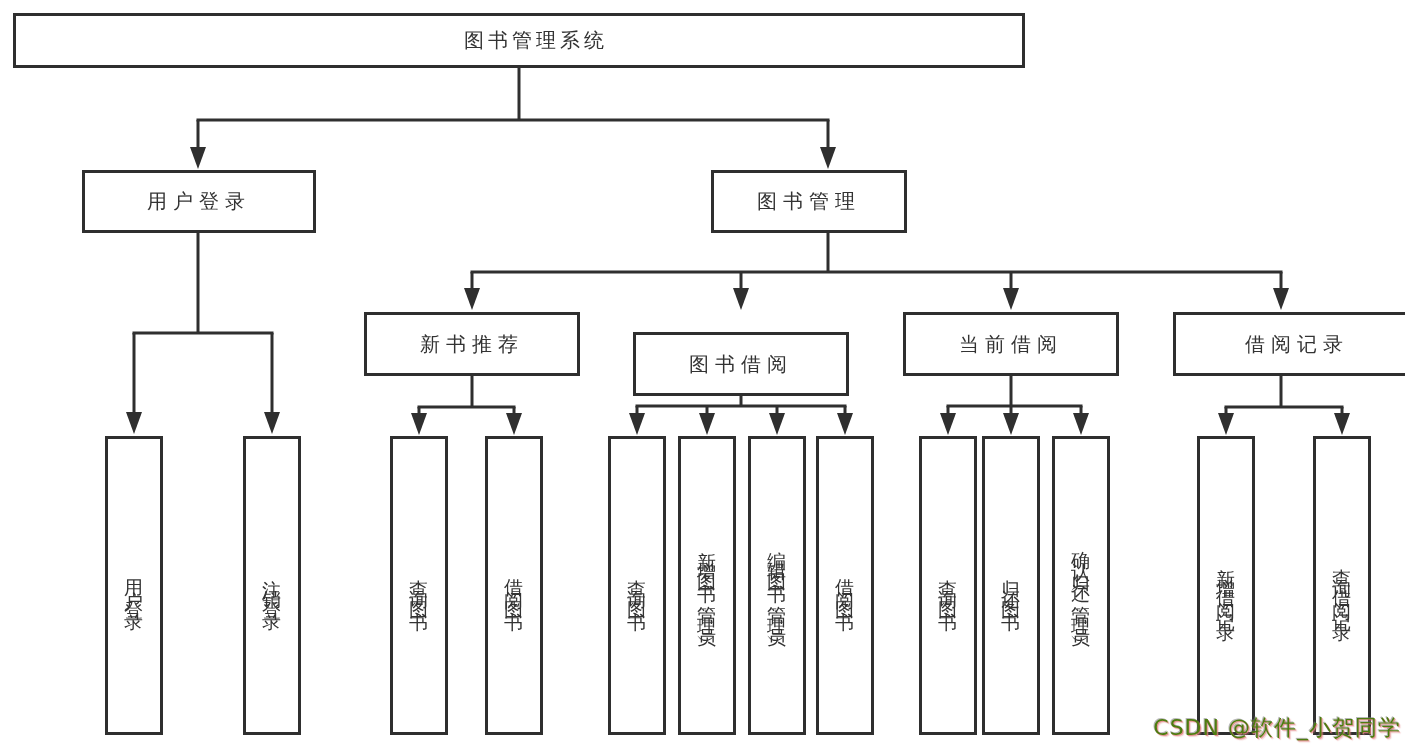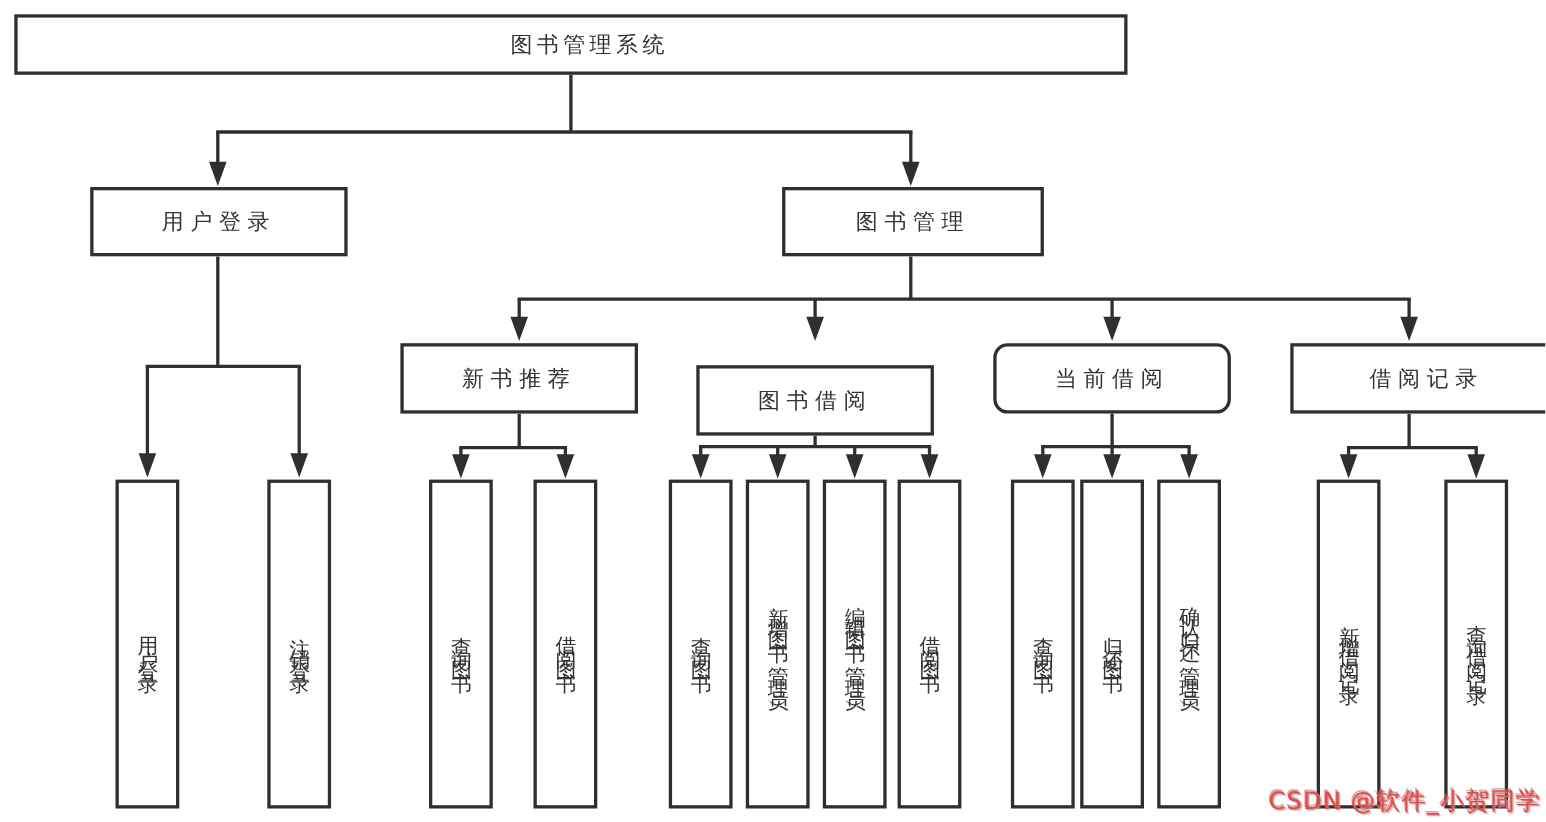--- a/index.html
+++ b/index.html
@@ -51,21 +51,21 @@
   }
   .box.v span {
     display: inline-block;
   }
   .watermark {
     position: absolute;
     right: 4px;
     bottom: 4px;
     font-size: 22px;
     letter-spacing: 1px;
-    color: #ef4444;
+    color: #4d7c0f;
     text-shadow:
       -1px -1px 0 rgba(125,125,125,0.55),
        1px  1px 0 rgba(224,128,128,0.80),
        2px  2px 1px rgba(224,128,128,0.35);
     white-space: nowrap;
   }
 </style>
 </head>
 <body>
 
@@ -149,31 +149,31 @@
     </g>
   </svg>
 
   <div class="box h root" style="left:13px; top:13px; width:1012px; height:55px;padding-left:34px;">
     <span>图书管理系统</span>
   </div>
 
   <div class="box h" style="left:82px; top:170px; width:234px; height:63px;">
     <span>用户登录</span>
   </div>
-  <div class="box h" style="left:711px; top:170px; width:238px; height:63px;">
+  <div class="box h" style="left:711px; top:170px; width:196px; height:63px;">
     <span>图书管理</span>
   </div>
 
   <div class="box h" style="left:364px; top:312px; width:216px; height:64px;align-items:center;">
     <span>新书推荐</span>
   </div>
   <div class="box h" style="left:633px; top:312px; width:216px; height:64px;margin-top:20px;">
     <span>图书借阅</span>
   </div>
-  <div class="box h" style="left:903px; top:312px; width:216px; height:64px;border-radius:13px;">
+  <div class="box h" style="left:903px; top:312px; width:216px; height:64px;">
     <span>当前借阅</span>
   </div>
   <div class="box h" style="left:1173px; top:312px; width:248px; height:64px;">
     <span>借阅记录</span>
   </div>
 
   <div class="box v" style="left:105px; top:436px; width:58px; height:299px;">
     <span>用户登录</span>
   </div>
   <div class="box v" style="left:243px; top:436px; width:58px; height:299px;">

